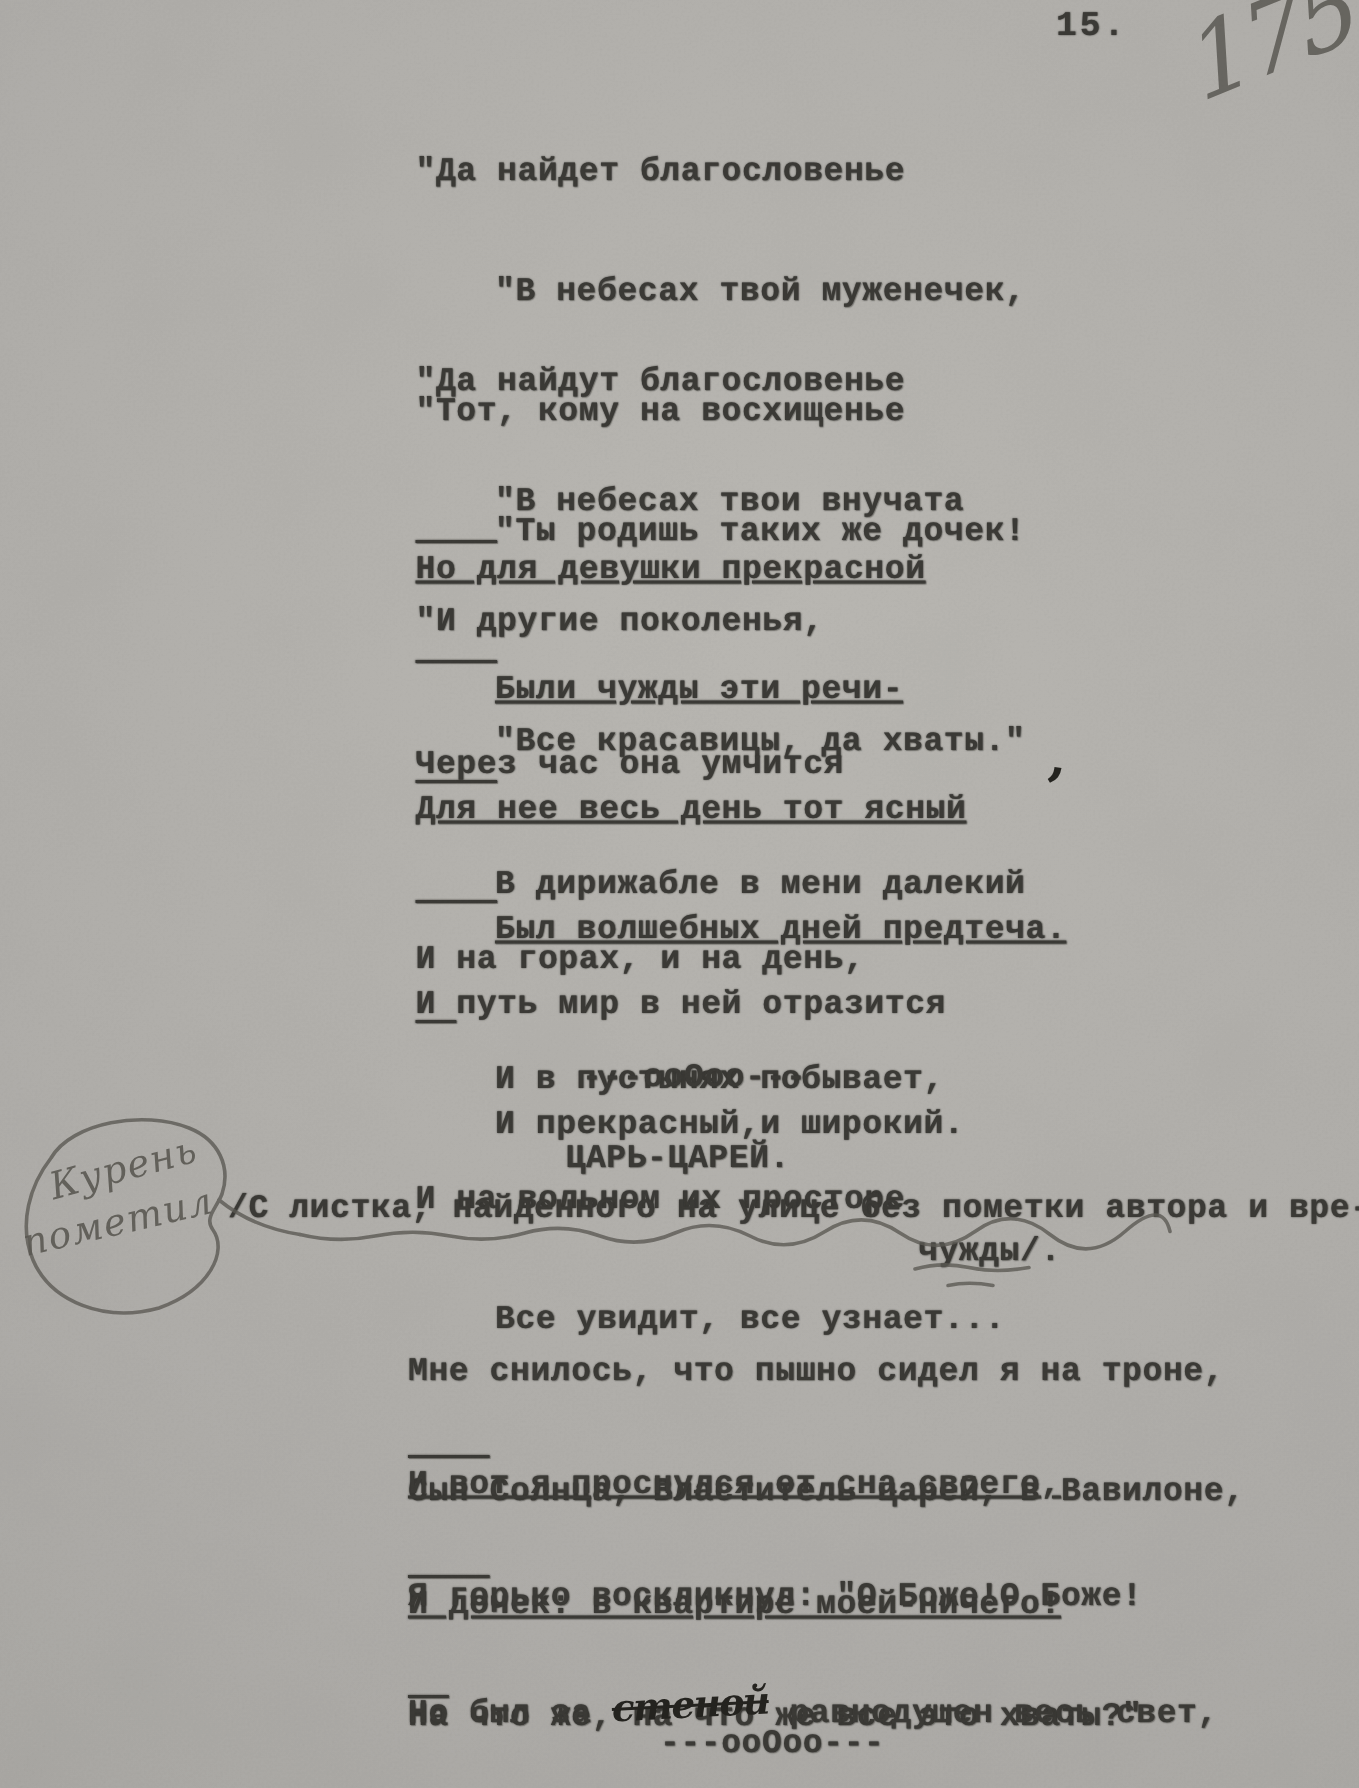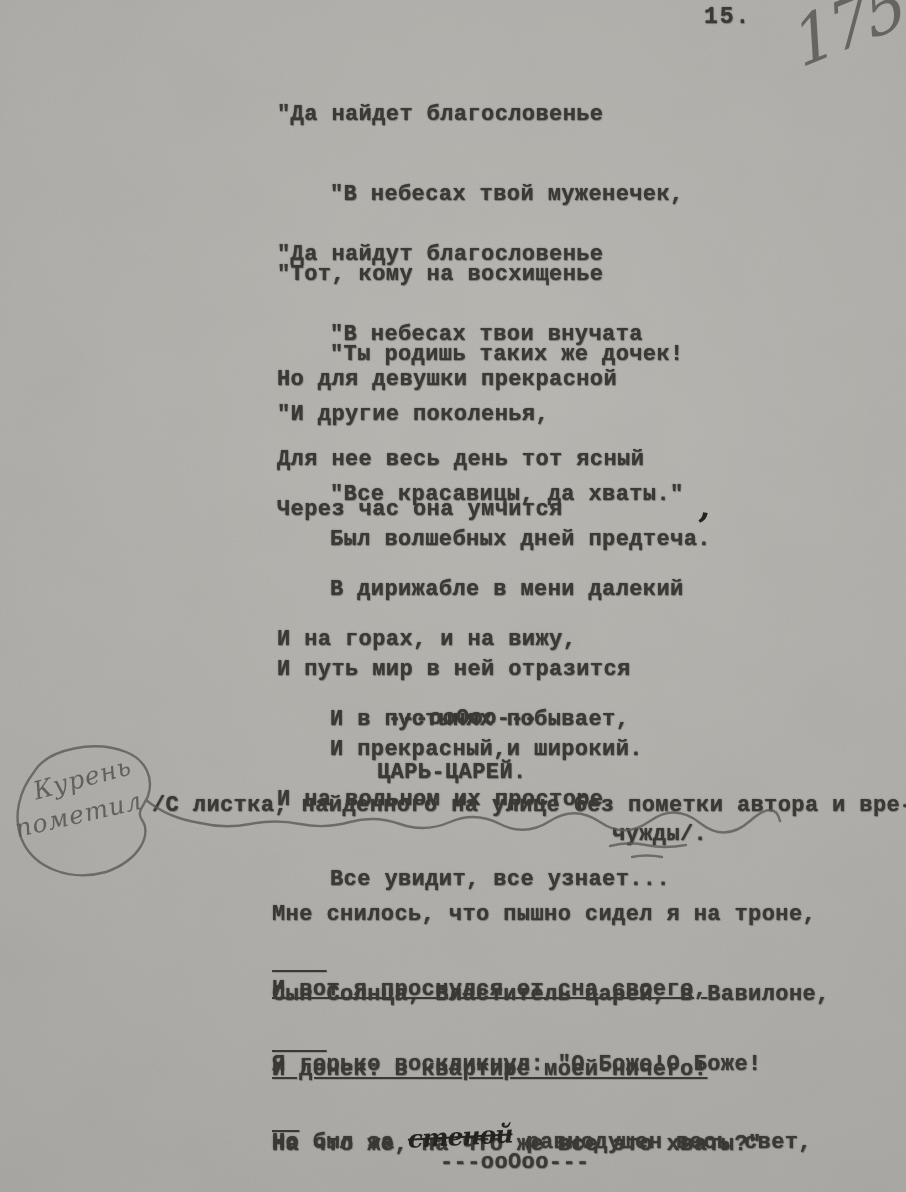--- a/index.html
+++ b/index.html
@@ -60,33 +60,34 @@
     <div class="line ind">"В небесах твой муженечек,</div>
     <div class="line">"Тот, кому на восхищенье</div>
     <div class="line ind">"Ты родишь таких же дочек!</div>
   </div>
   <div class="typed" style="left:277px;top:190px;">
     <div class="line">"Да найдут благословенье</div>
     <div class="line ind">"В небесах твои внучата</div>
     <div class="line">"И другие поколенья,</div>
     <div class="line ind">"Все красавицы, да хваты."</div>
   </div>
-  <div class="typed" style="left:277px;top:315px;">
+  <div class="typed" style="left:277px;top:315px;text-decoration:underline;">
     <div class="line">Но для девушки прекрасной</div>
+    <div class="line ind">Были чужды эти речи-</div>
     <div class="line">Для нее весь день тот ясный</div>
     <div class="line ind">Был волшебных дней предтеча.</div>
   </div>
   <div class="typed" style="left:277px;top:445px;">
     <div class="line">Через час она умчится</div>
     <div class="line ind">В дирижабле в мени далекий</div>
     <div class="line">И путь мир в ней отразится</div>
     <div class="line ind">И прекрасный,и широкий.</div>
   </div>
   <div class="typed" style="left:277px;top:575px;">
-    <div class="line">И на горах, и на вижу,</div>
+    <div class="line">И на горах, и на день,</div>
     <div class="line ind">И в пустынях побывает,</div>
     <div class="line">И на вольном их просторе</div>
     <div class="line ind">Все увидит, все узнает...</div>
   </div>
 
   <div class="inkcomma">,</div>
 
   <div class="typed" style="left:388px;top:706px;">---ооОоо---</div>
 
   <div class="typed" style="left:377px;top:760px;">ЦАРЬ-ЦАРЕЙ.</div>

